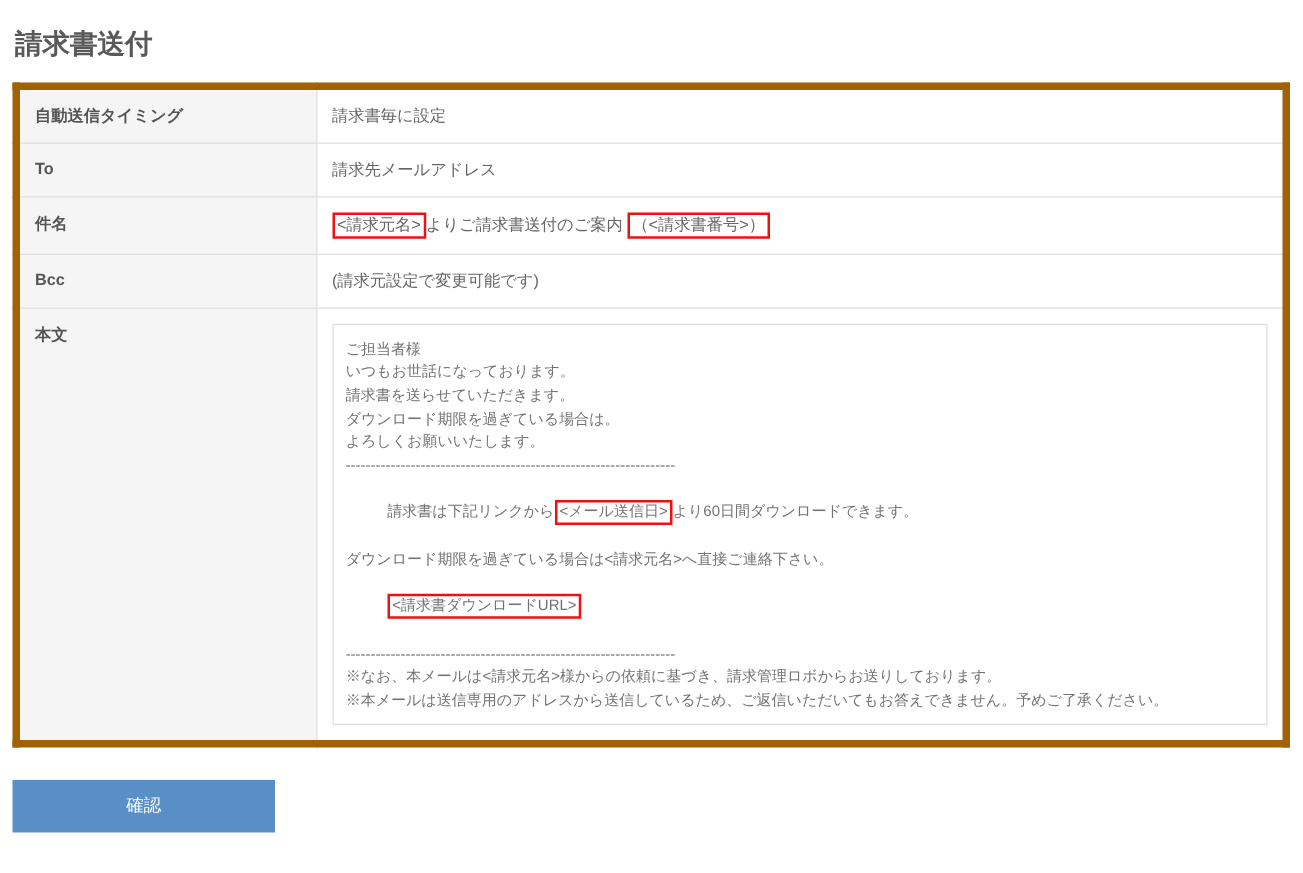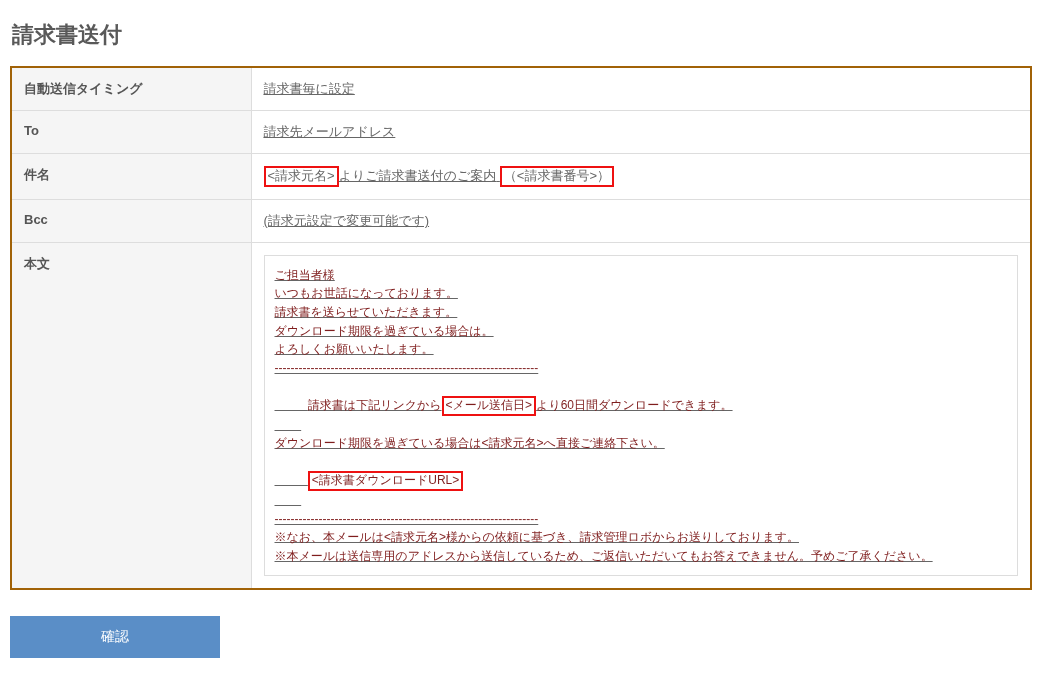--- a/index.html
+++ b/index.html
@@ -13,52 +13,51 @@
     .page-title {
       font-size: 22px;
       font-weight: bold;
       color: #595959;
       margin-bottom: 16px;
       margin-left: 2px;
     }
     table.form {
       width: 100%;
       border-collapse: collapse;
-      border: 2px solid #a16207;
+      border: 6px solid #a16207;
     }
     table.form th, table.form td {
       border: 1px solid #ddd;
       padding: 12px 12px;
       text-align: left;
       vertical-align: top;
     }
     table.form th {
       background: #f5f5f5;
       font-weight: bold;
       color: #555;
       width: 240px;
       font-size: 13px;
     }
     table.form td {
       color: #666;
       font-size: 13px;
-      text-decoration: underline;
     }
     .subject-line { line-height: 1.6; }
     .hl {
       border: 2px solid #e11;
       padding: 0 2px;
       display: inline-block;
       line-height: 1.3;
     }
     .body-box {
       border: 1px solid #ddd;
       padding: 10px 10px;
       line-height: 1.55;
-      color: #7f1d1d;
+      color: #737373;
       font-size: 12px;
       min-height: 240px;
       background: #fff;
       white-space: normal;
     }
     .body-box .line { white-space: pre-wrap; }
     .confirm-btn {
       margin-top: 26px;
       background: #5a8ec7;
       color: #fff;

